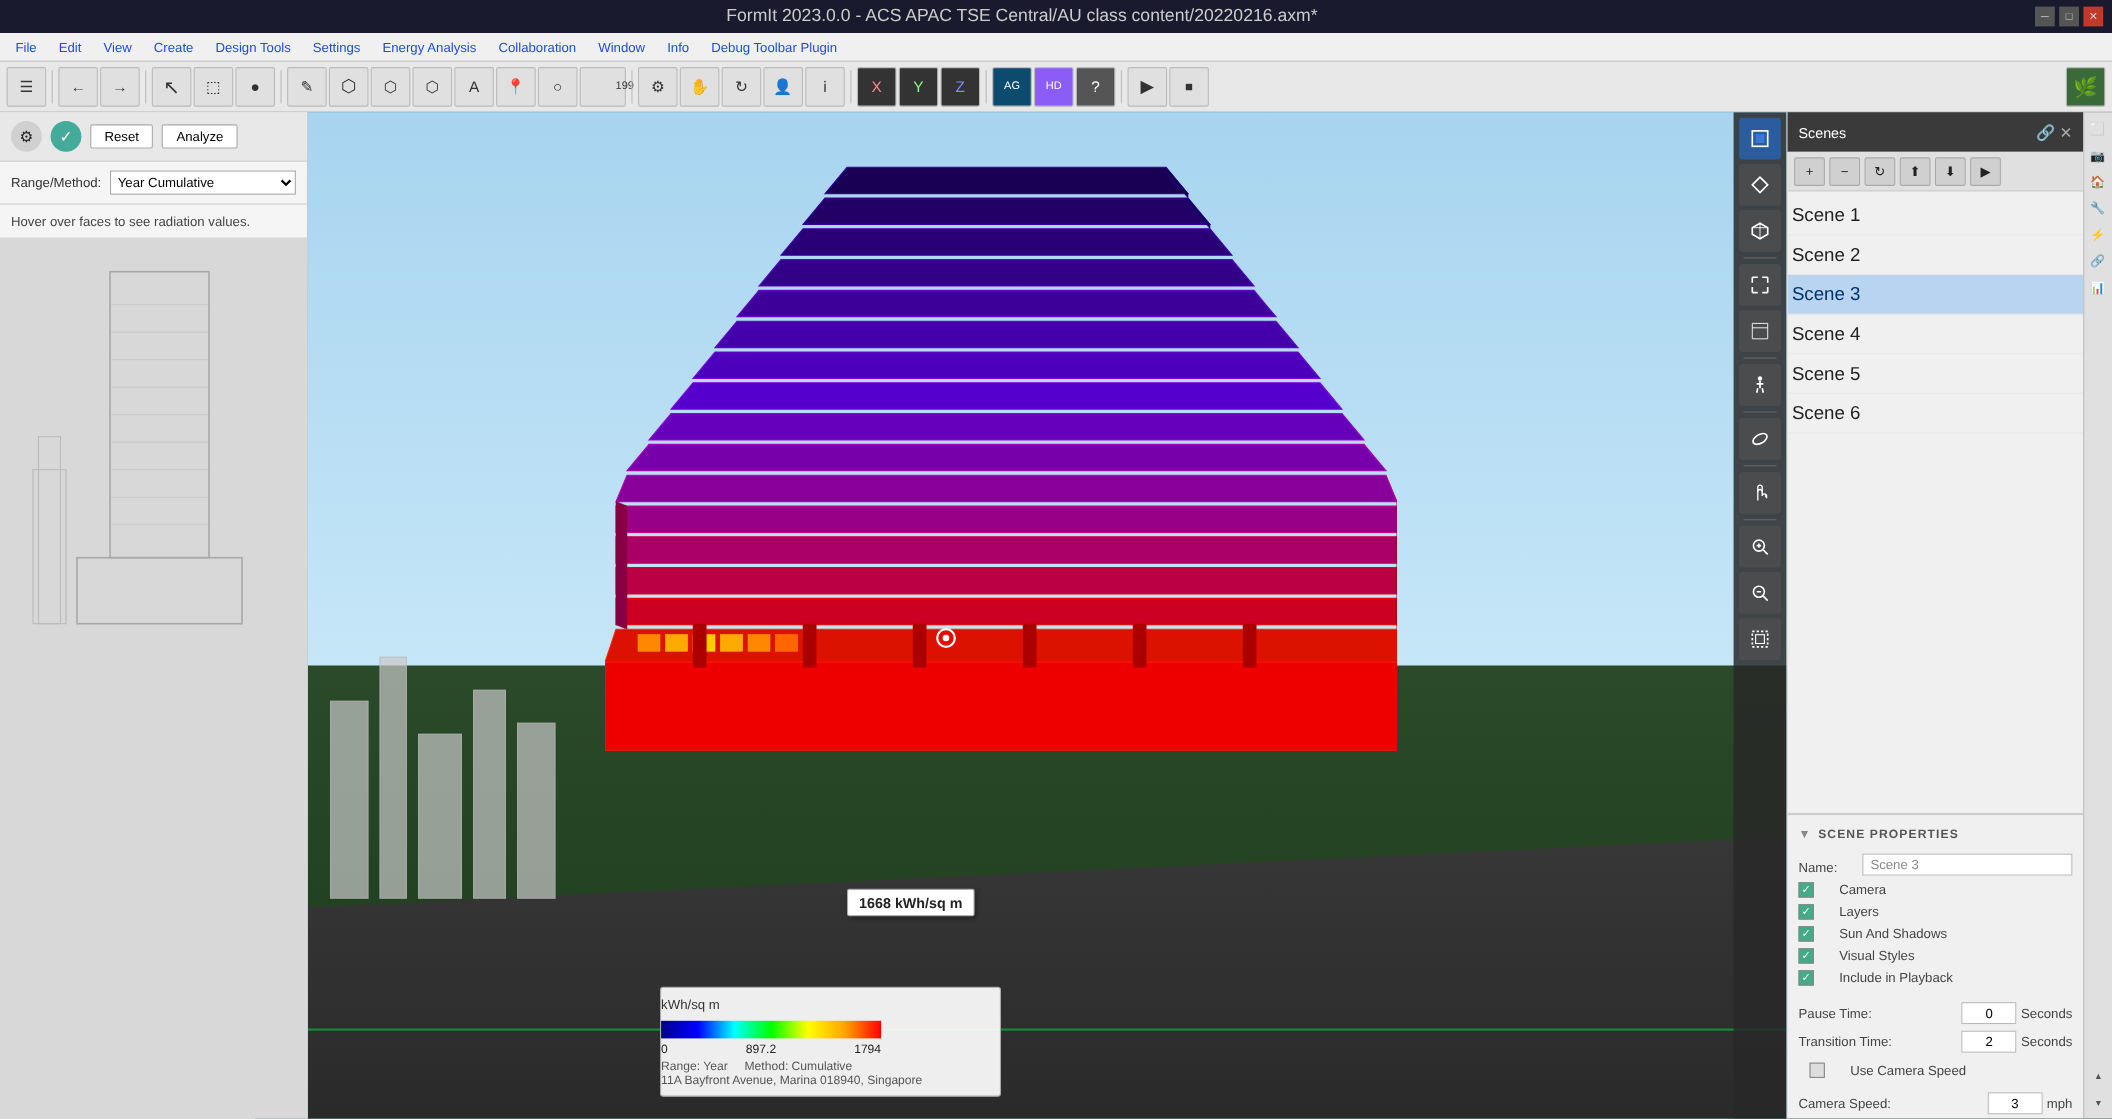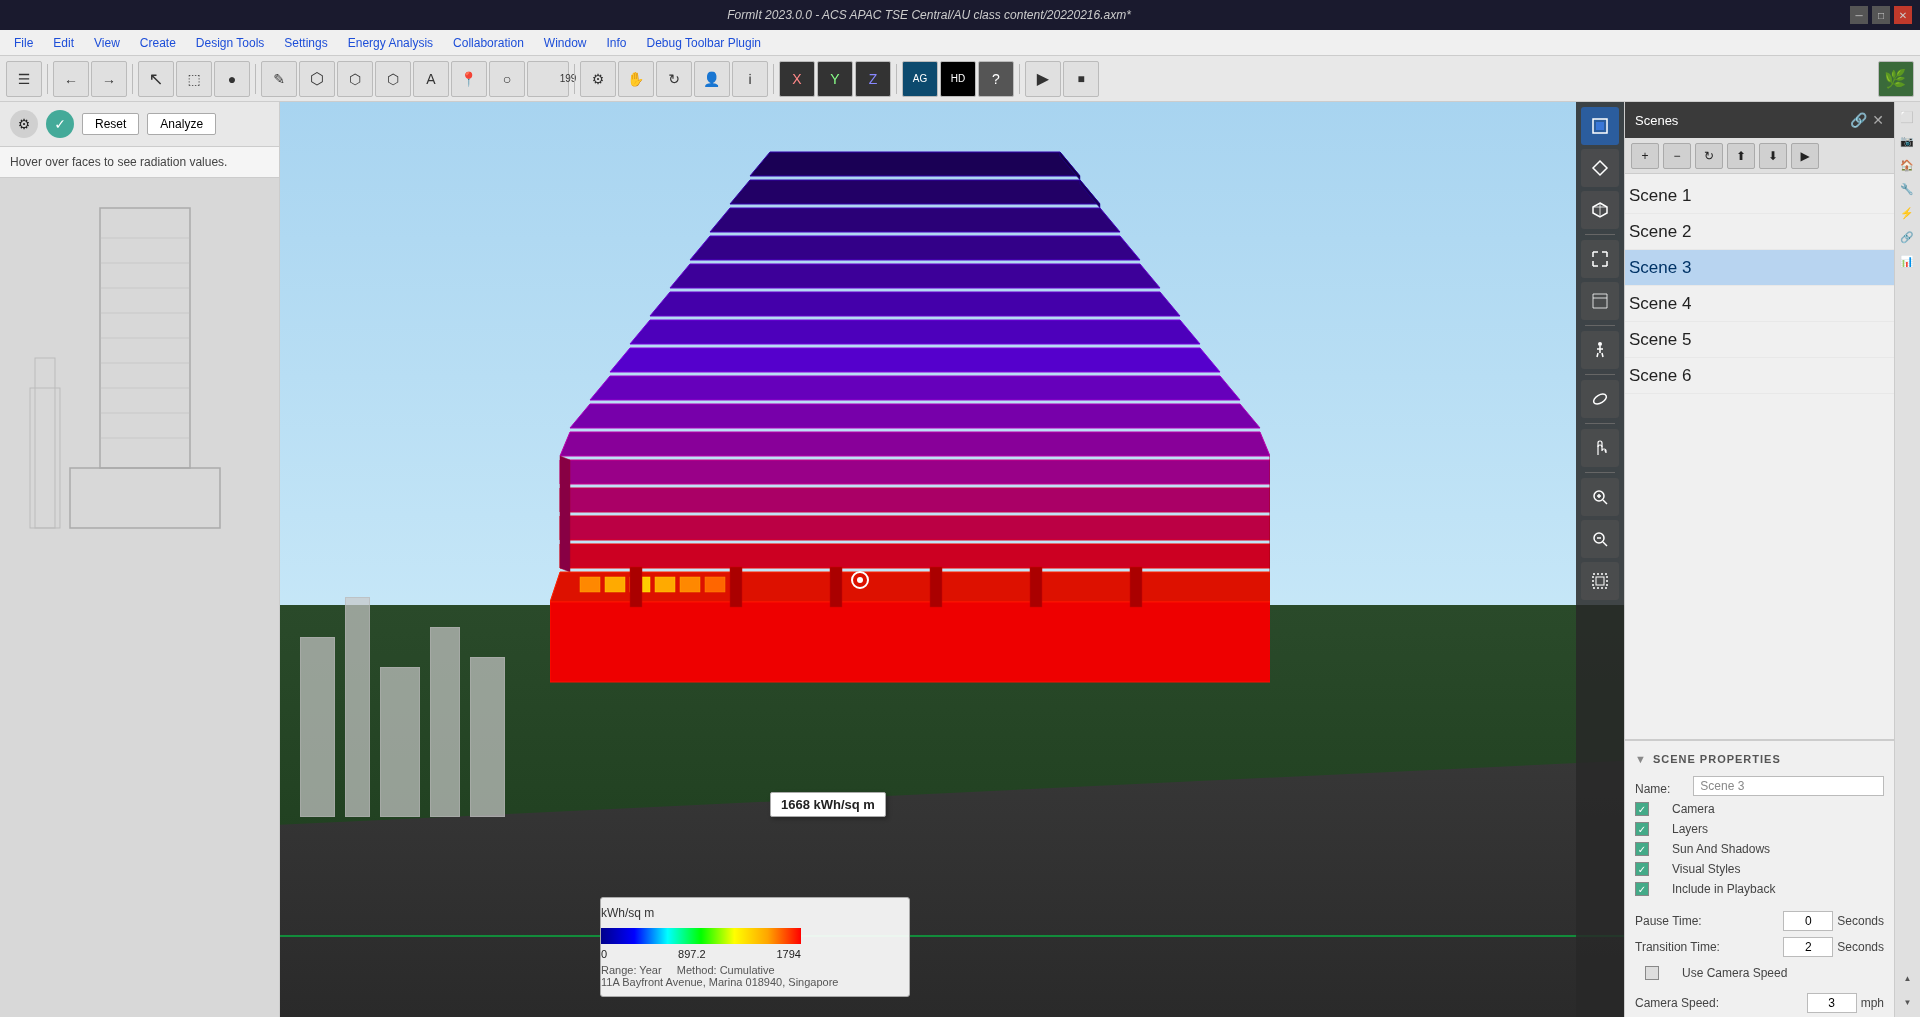--- a/index.html
+++ b/index.html
@@ -106,21 +106,21 @@
     #bg-buildings {
       position: absolute; bottom: 200px; left: 0; right: 400px;
       display: flex; align-items: flex-end; gap: 10px; padding-left: 20px;
     }
     .bg-bld {
       background: rgba(200,200,200,0.7); border: 1px solid rgba(180,180,180,0.5);
     }
 
     
     #tooltip {
-      position: absolute; left: 490px; bottom: 200px;
+      position: absolute; left: 490px; bottom: 184px;
       background: #fff; border: 1px solid #aaa; padding: 4px 10px;
       font-size: 13px; font-weight: bold; color: #222; border-radius: 2px;
       box-shadow: 2px 2px 4px rgba(0,0,0,0.3);
     }
 
     
     #legend {
       position: absolute; bottom: 20px; left: 320px;
       background: rgba(255,255,255,0.92); border: 1px solid #aaa;
       padding: 8px 0; border-radius: 3px; min-width: 310px;
@@ -237,21 +237,21 @@
     
     #green-line {
       position: absolute; bottom: 80px; left: 0; right: 0; height: 2px;
       background: #00cc44; opacity: 0.6;
     }
   </style>
 </head>
 <body>
 
 <div id="titlebar">
-  <span style="flex:1; text-align:center; font-size:12px;font-style:italic;">FormIt 2023.0.0 - ACS APAC TSE Central/AU class content/20220216.axm*</span>
+  <span style="flex:1; text-align:center; font-size:16px;">FormIt 2023.0.0 - ACS APAC TSE Central/AU class content/20220216.axm*</span>
   <div class="win-controls">
     <button class="win-btn">─</button>
     <button class="win-btn">□</button>
     <button class="win-btn close">✕</button>
   </div>
 </div>
 
 <div id="menubar">
   <span class="menu-item">File</span>
   <span class="menu-item">Edit</span>
@@ -289,37 +289,45 @@
   <div class="tb-btn">✋</div>
   <div class="tb-btn">↻</div>
   <div class="tb-btn">👤</div>
   <div class="tb-btn">ℹ</div>
   <div class="tb-separator"></div>
   <div class="tb-btn axis-x" style="background:#333; color:#ff8888;">X</div>
   <div class="tb-btn axis-y" style="background:#333; color:#88ff88;">Y</div>
   <div class="tb-btn axis-z" style="background:#333; color:#8888ff;">Z</div>
   <div class="tb-separator"></div>
   <div class="tb-btn" style="font-size:10px; background:#0c4a6e; color:#fff;">AG</div>
-  <div class="tb-btn" style="font-size:10px; background:#000000; color:#fff;">HD</div>
+  <div class="tb-btn" style="font-size:10px; background:#8b5cf6; color:#fff;">HD</div>
   <div class="tb-btn" style="background:#555; color:#fff;">?</div>
   <div class="tb-separator"></div>
   <div class="tb-btn" style="font-size:16px;">▶</div>
   <div class="tb-btn" style="font-size:12px;">■</div>
   <div style="flex:1;"></div>
   <div class="tb-btn" style="background:#3a6a3a; color:#aaffaa; font-size:18px;">🌿</div>
 </div>
 
 <div id="main">
 
   <div id="left-panel">
     <div id="left-panel-header">
       <div class="lp-gear">⚙</div>
       <div class="lp-check">✓</div>
       <button class="lp-btn">Reset</button>
       <button class="lp-btn">Analyze</button>
+    </div>
+    <div id="range-method">
+      <label>Range/Method:</label>
+      <select style="flex:1; padding:2px; font-size:12px;">
+        <option>Year Cumulative</option>
+        <option>Month Cumulative</option>
+        <option>Day Peak</option>
+      </select>
     </div>
     <div id="hover-hint">
       <span>Hover over faces to see radiation values.</span>
     </div>
     <div id="left-panel-view">
 
       <svg width="250" height="400" style="position:absolute; top:10px; left:20px;">
 
         <rect x="80" y="20" width="90" height="260" fill="none" stroke="#aaa" stroke-width="1.5"></rect>
 

